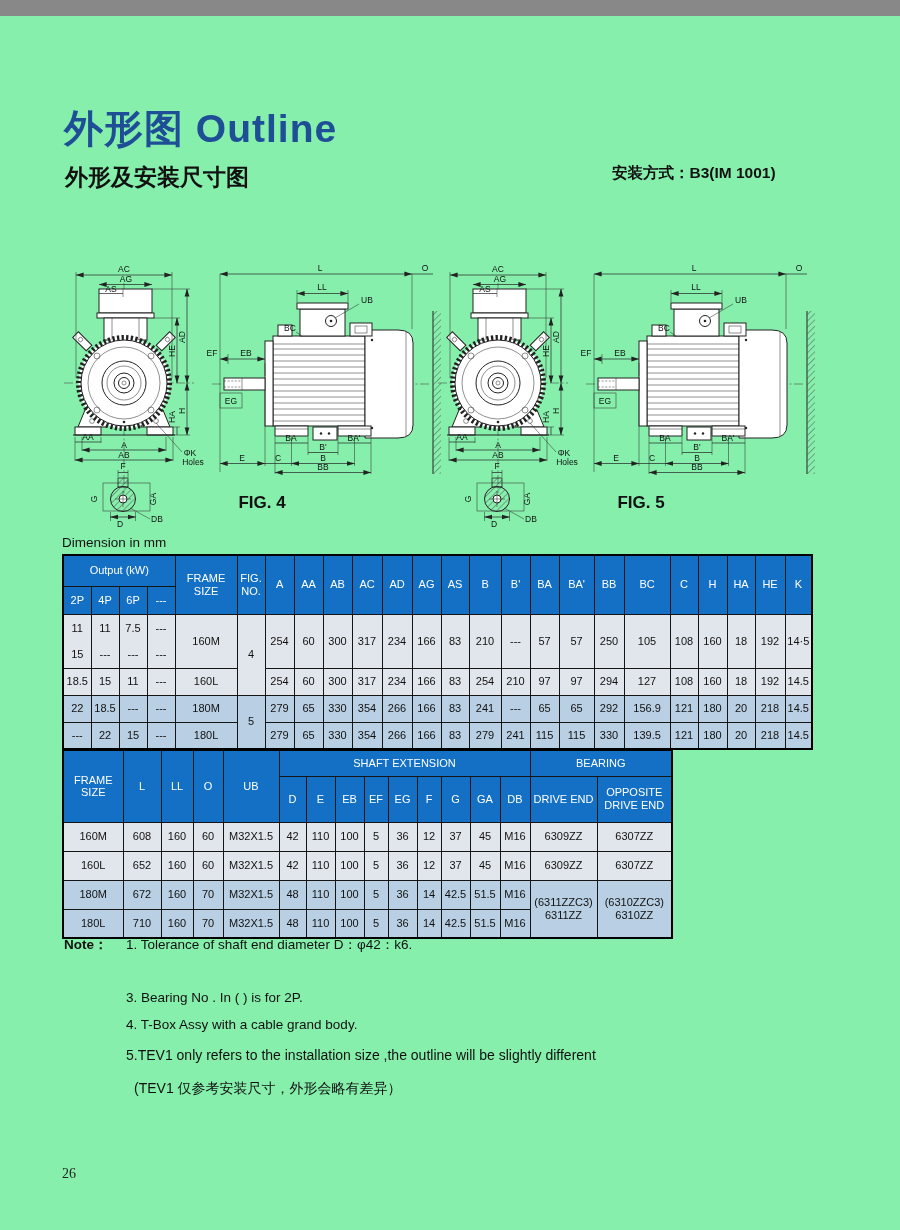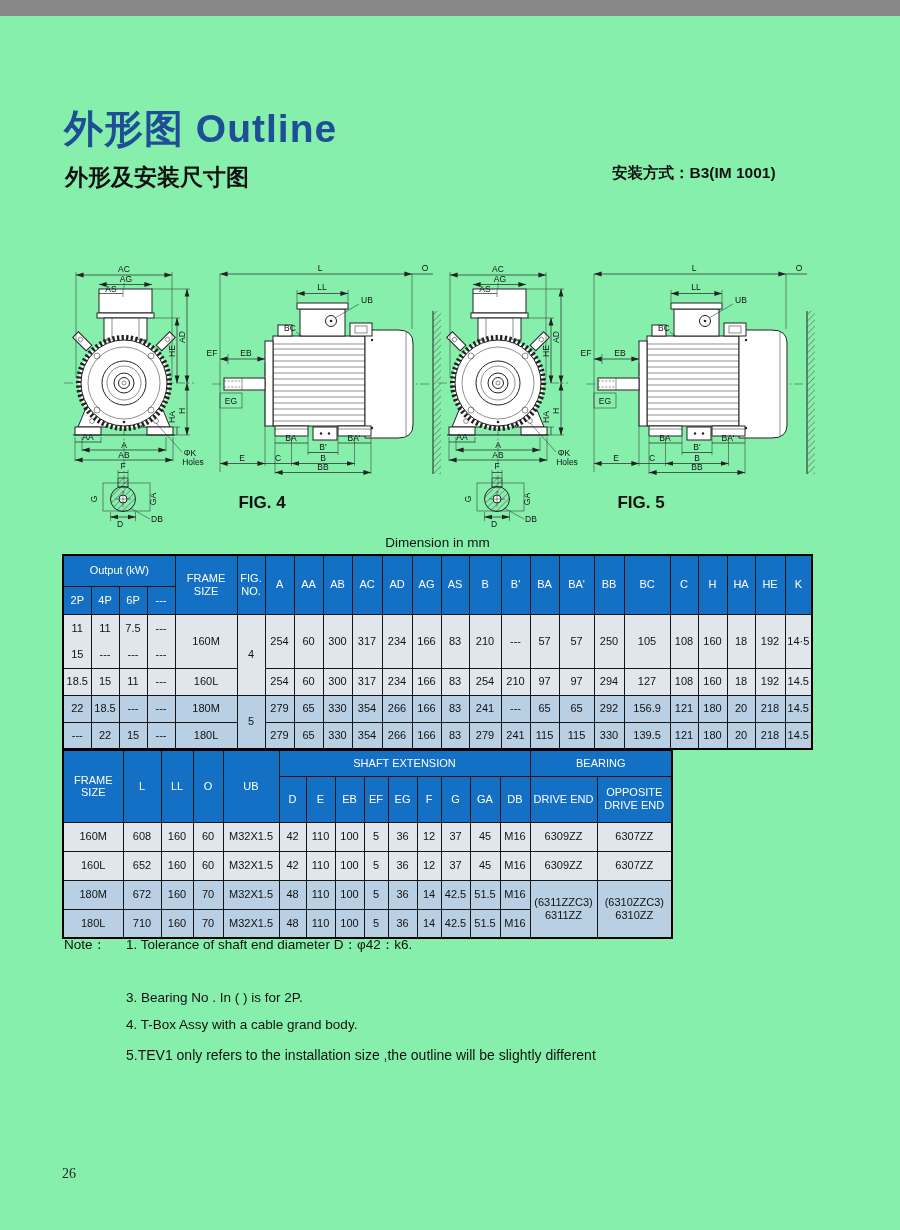--- a/index.html
+++ b/index.html
@@ -5,38 +5,38 @@
   * { margin:0; padding:0; box-sizing:border-box; }
   html,body { background:#888; }
   .page {
     position:relative; width:900px; height:1230px; background:#86efac;
     font-family:"Liberation Sans", sans-serif; color:#111; overflow:hidden;
     margin:16px auto;
   }
   .title { position:absolute; left:64px; top:86px; font-size:39px; font-weight:bold; color:#1e4f96; letter-spacing:1px; }
   .subtitle { position:absolute; left:65px; top:146px; font-size:23px; font-weight:bold; color:#111; }
   .mounting { position:absolute; left:612px; top:147px; font-size:15.5px; font-weight:bold; color:#111; }
-  .dimnote { position:absolute; left:62px; top:519px; width:751px; text-align:center; font-size:13.5px; color:#111; }
+  .dimnote { position:absolute; left:62px; top:519px; width:751px; text-align:left; font-size:13.5px; color:#111; }
 
   .fig { position:absolute; top:243px; }
 
   table.t { position:absolute; border-collapse:collapse; table-layout:fixed; border:2px solid #000;
             text-align:center; font-size:11px; color:#111; }
   .t th, .t td { border:1px solid #151515; padding:0 1px; font-weight:normal; line-height:1.15; overflow:hidden; }
   .t th.h { background:#1470c4; color:#fff; }
   .t1 { left:62px; top:538px; width:751px; }
   .t2 { left:62px; top:733px; width:609px; }
   tr.hr1 { height:31px; } tr.hr2 { height:28px; }
   tr.d0 { height:54px; } tr.d1,tr.d2,tr.d3 { height:27px; }
   tr.r160 td { background:#e1e6ec; }
   tr.r180 td { background:#b9cfe3; }
   .t2 tr.hr1 { height:26px; } .t2 tr.hr2 { height:46px; }
   .t2 tr.d0,.t2 tr.d1,.t2 tr.d2,.t2 tr.d3 { height:29px; }
   .ol { height:26px; line-height:26px; }
-  .note-label { position:absolute; left:64px; top:920px; font-size:13.5px; font-weight:normal; }
+  .note-label { position:absolute; left:64px; top:920px; font-size:13.5px; font-weight:bold; }
   .note-item { position:absolute; left:126px; font-size:13.5px; color:#111; }
   .n1 { top:920px; } .n2 { top:947px; } .n3 { top:974px; } .n4 { top:1001px; }
   .n5 { top:1031px; font-size:14px; } .n6 { top:1064px; left:134px; font-size:14px; }
   .pagenum { position:absolute; left:62px; top:1150px; font-family:Liberation Serif, serif; font-size:14px; color:#222; }
 
   
   .ln { stroke:#222; stroke-width:1; fill:none; }
   .lf { stroke:#222; stroke-width:1; fill:#fff; }
   .lt { stroke:#333; stroke-width:0.55; fill:none; }
   .cl { stroke:#444; stroke-width:0.55; fill:none; stroke-dasharray:9 2.5 2 2.5; }
@@ -570,16 +570,17 @@
         <td>M16</td>
       </tr>
     </tbody>
   </table>
 
   <div class="note-label">Note：</div>
   <div class="note-item n1">1. Tolerance  of  shaft  end  diameter  D：φ42：k6.</div>
   <div class="note-item n3">3.  Bearing   No .  In (     )  is  for  2P.</div>
   <div class="note-item n4">4. T-Box Assy with a cable grand body.</div>
   <div class="note-item n5">5.TEV1 only refers  to the installation size ,the outline will be slightly different</div>
+  <div class="note-item n6">(TEV1 仅参考安装尺寸，外形会略有差异）</div>
 
   <div class="pagenum">26</div>
 
 </div>
 
 </body></html>

